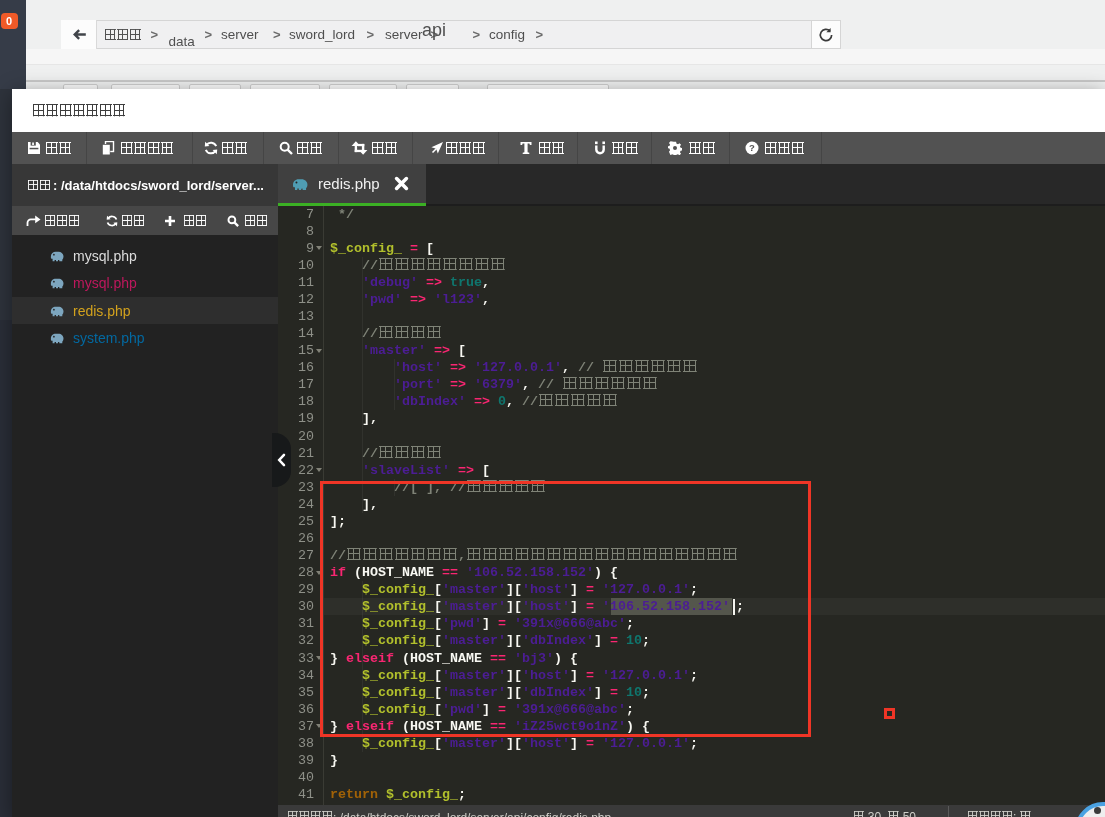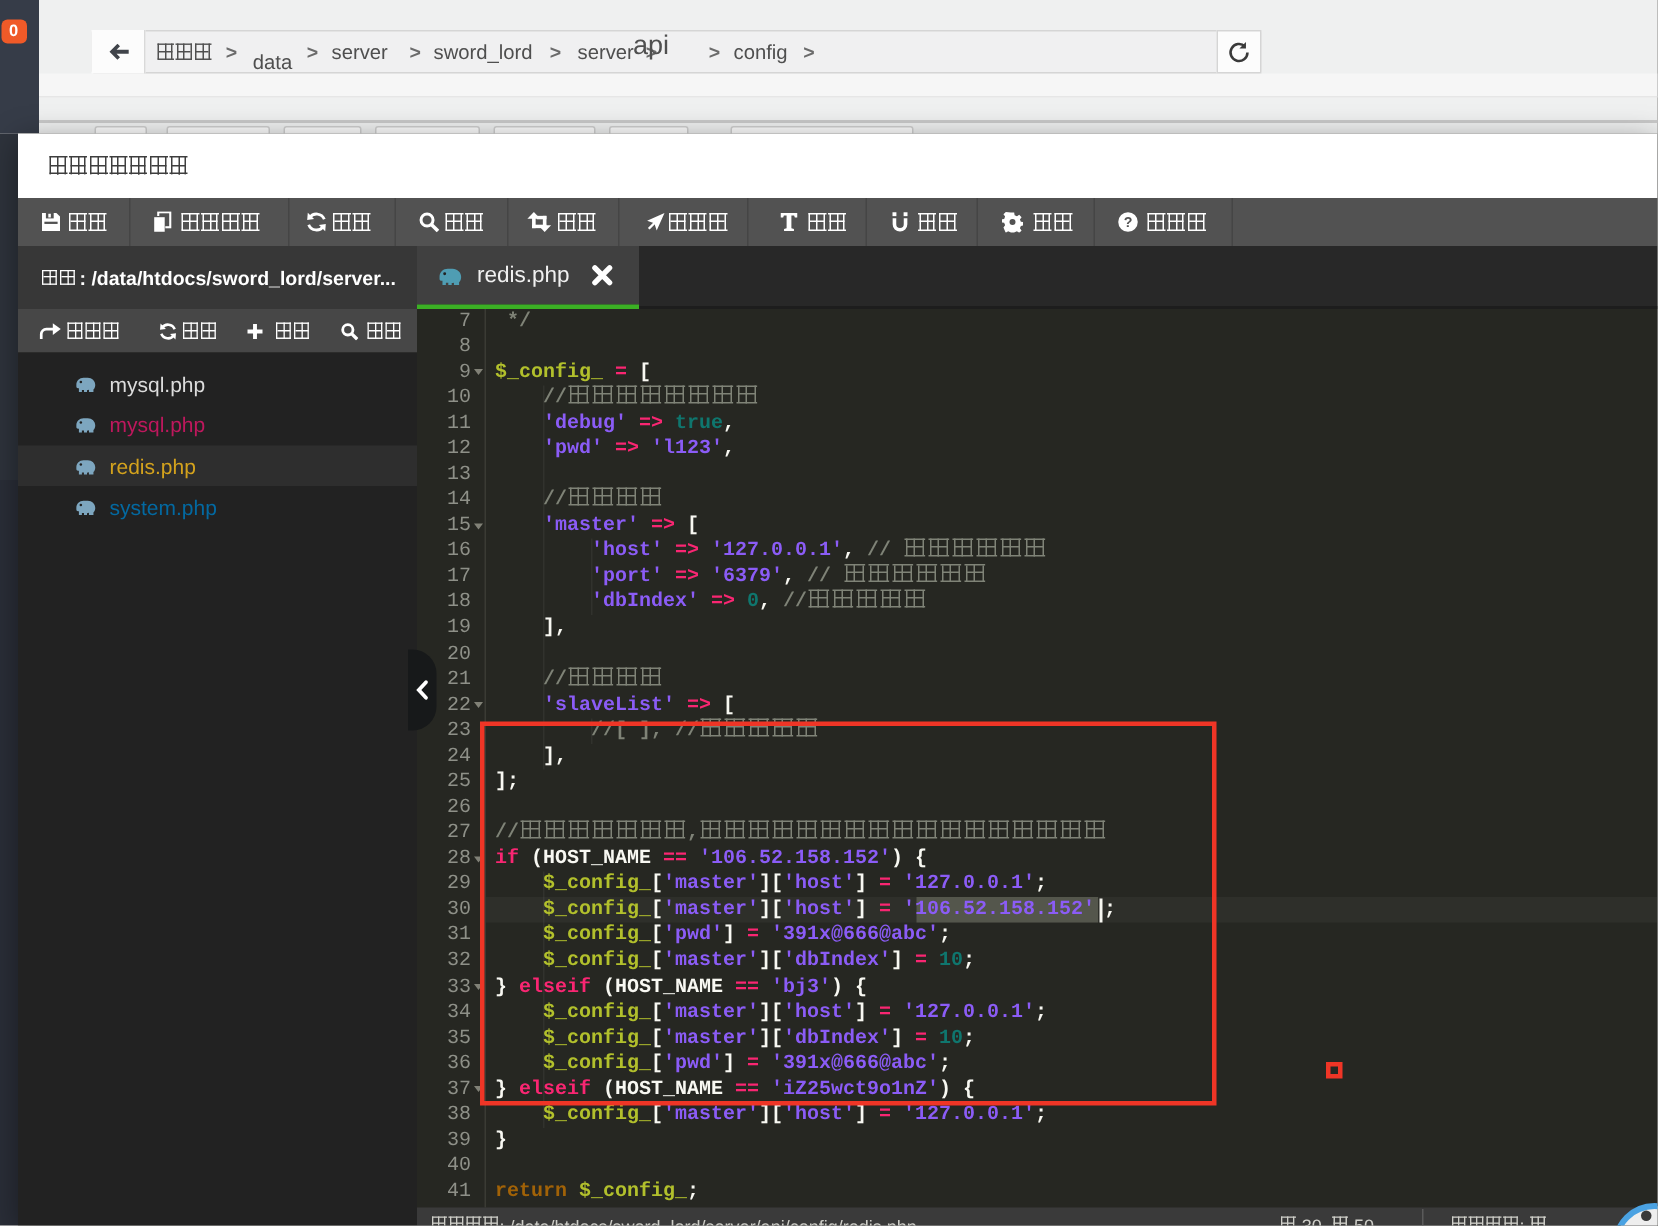--- a/index.html
+++ b/index.html
@@ -7,21 +7,21 @@
 i.h,i.k{display:inline-block;background:
  linear-gradient(currentColor,currentColor) 50% 0/100% 8.5% no-repeat,
  linear-gradient(currentColor,currentColor) 50% 47%/86% 9% no-repeat,
  linear-gradient(currentColor,currentColor) 50% 100%/100% 9% no-repeat,
  linear-gradient(currentColor,currentColor) 7% 50%/9% 96% no-repeat,
  linear-gradient(currentColor,currentColor) 93% 50%/9% 96% no-repeat,
  linear-gradient(currentColor,currentColor) 50% 50%/9% 100% no-repeat}
 i.h{width:.86em;height:.86em;margin:0 .05em;vertical-align:-.07em}
 i.k{width:13.5px;height:12px;margin:0 1.25px;vertical-align:-1px}
 pre{font-family:"Liberation Mono",monospace}
-.s{color:#8b5cf6}.p{color:#f92672}.n{color:#0f766e}.c{color:#7f8377}.v{color:#b2c02c}.y{color:#a16207}
+.s{color:#4c1d95}.p{color:#f92672}.n{color:#0f766e}.c{color:#7f8377}.v{color:#b2c02c}.y{color:#a16207}
 .fold{position:absolute;left:315.5px;width:0;height:0;border-left:3.5px solid transparent;border-right:3.5px solid transparent;border-top:4.5px solid rgba(160,160,148,.75)}
 </style></head><body>
 
 <div class="ab" style="left:0;top:0;width:26px;height:89px;background:#363c48"></div>
 <div class="ab" style="left:26px;top:49px;width:1079px;height:16px;background:#f6f6f6;border-bottom:1px solid #e6e6e6"></div>
 <div class="ab" style="left:26px;top:80px;width:1079px;height:1.5px;background:#c9c9c9"></div>
 <div class="ab" style="left:63px;top:84px;width:35px;height:10px;background:#fdfdfd;border:1px solid #d0d0d0;border-radius:2px"></div>
 <div class="ab" style="left:111px;top:84px;width:69px;height:10px;background:#fdfdfd;border:1px solid #d0d0d0;border-radius:2px"></div>
 <div class="ab" style="left:189px;top:84px;width:52px;height:10px;background:#fdfdfd;border:1px solid #d0d0d0;border-radius:2px"></div>
 <div class="ab" style="left:250px;top:84px;width:70px;height:10px;background:#fdfdfd;border:1px solid #d0d0d0;border-radius:2px"></div>

